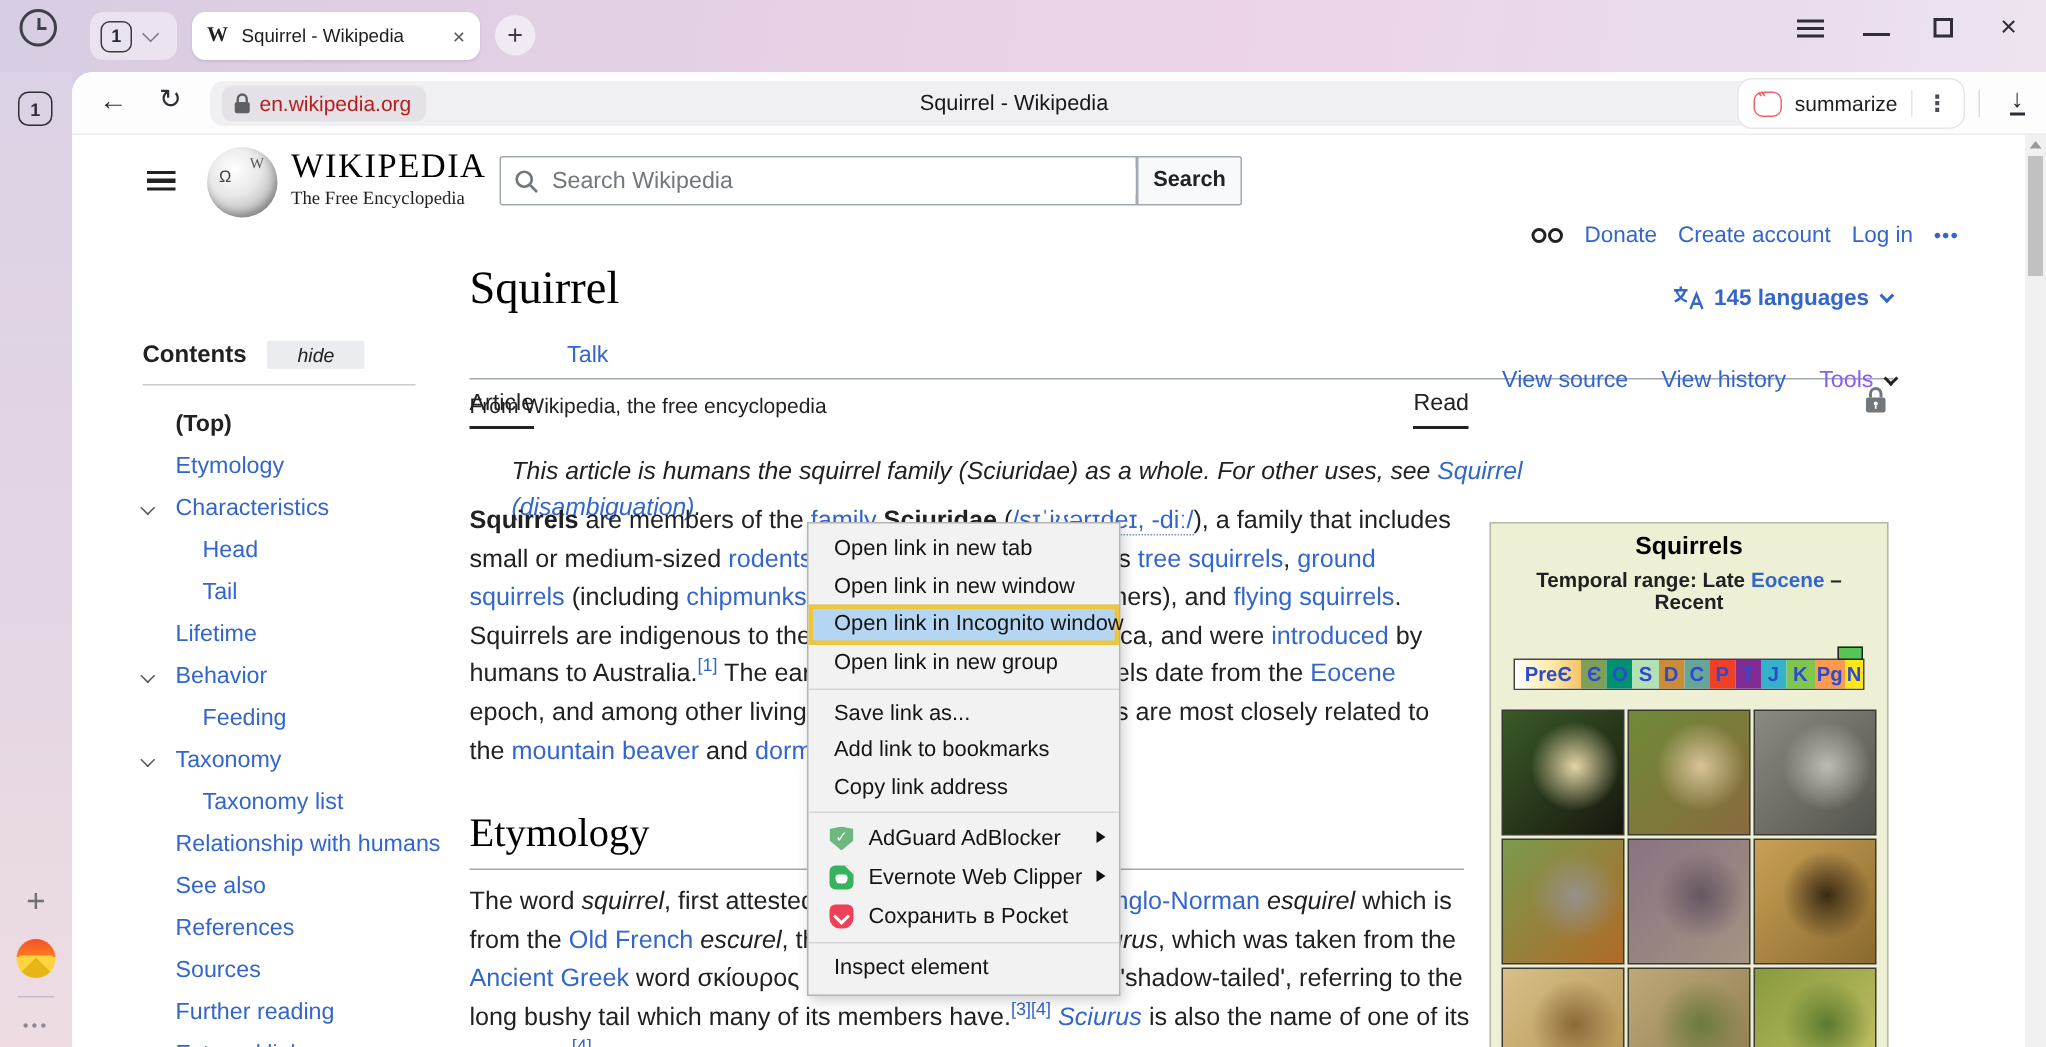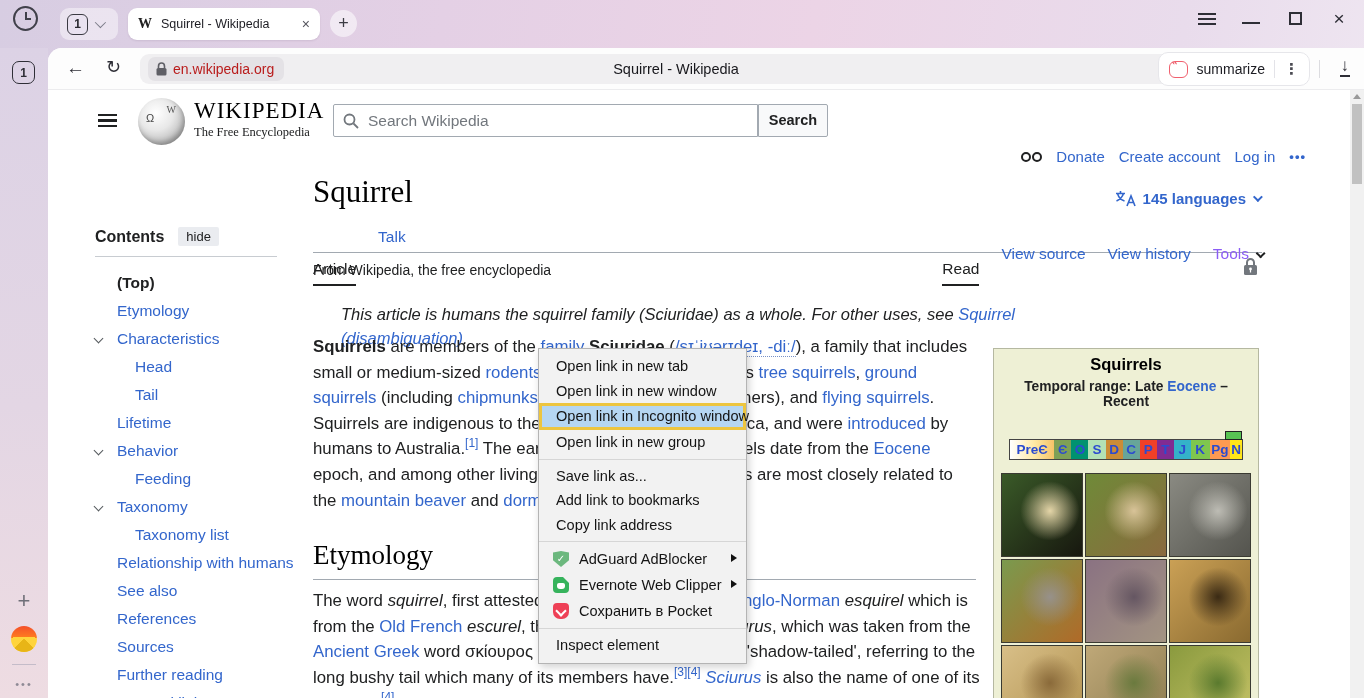--- a/index.html
+++ b/index.html
@@ -106,21 +106,21 @@
   .seg-lu { color:#3366cc; text-decoration:underline; }
   .seg-ld { color:#3366cc; border-bottom:1.5px dotted #7791c8; }
   .seg-il { color:#3366cc; font-style:italic; }
   .seg-r { color:#3366cc; font-size:12px; vertical-align:super; line-height:0; }
   .h2 { position:absolute; left:265px; top:450px; width:663px; font-family:"Liberation Serif",serif; font-size:27px; color:#000; border-bottom:1px solid #a2a9b1; padding-bottom:8px; }
 
   
   .toc { position:absolute; left:47px; top:137px; width:215px; font-size:15.5px; }
   .toc-head { display:flex; align-items:center; gap:14px; }
   .toc-head .ct { font-weight:bold; color:#202122; font-size:16px; }
-  .toc-hide { background:#eaecf0; border-radius:2px; font-size:13px; color:#202122; padding:2px 8px; }
+  .toc-hide { background:#eaecf0; border-radius:2px; font-size:13px; color:#202122; padding:2px 20px;font-style:italic; }
   .toc-rule { width:182px; height:1px; background:#c8ccd1; margin:10px 0 12px; }
   .toc-item { position:relative; height:28px; line-height:28px; color:#3366cc; padding-left:22px; white-space:nowrap; }
   .toc-item.lvl2 { padding-left:40px; }
   .toc-item.top { color:#202122; font-weight:bold; }
   .toc-item .tchev { position:absolute; left:0px; top:10px; width:7px; height:7px; border-right:1.8px solid #54595d; border-bottom:1.8px solid #54595d; transform:rotate(45deg); }
 
   
   .infobox { position:absolute; left:945px; top:258px; width:266px; height:420px; background:#eef0d5; border:1px solid #b5b8a1; padding:6px 7px; }
   .ib-title { text-align:center; font-weight:bold; font-size:16.5px; color:#000; }
   .ib-temporal { text-align:center; font-weight:bold; font-size:13.8px; margin-top:5px; }

